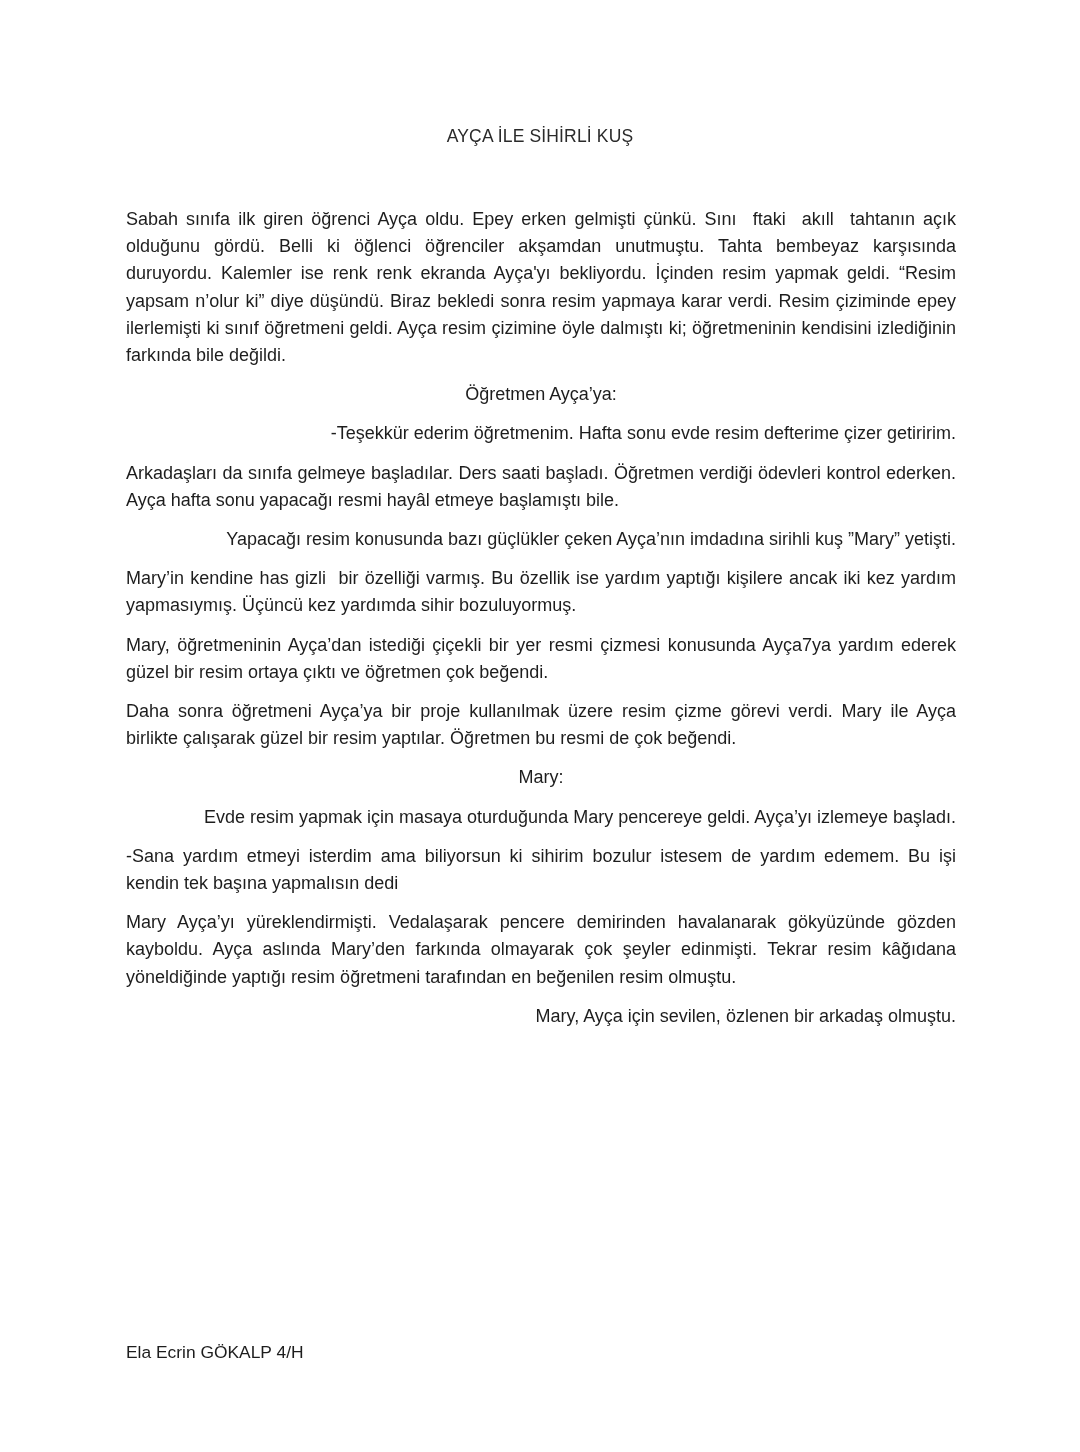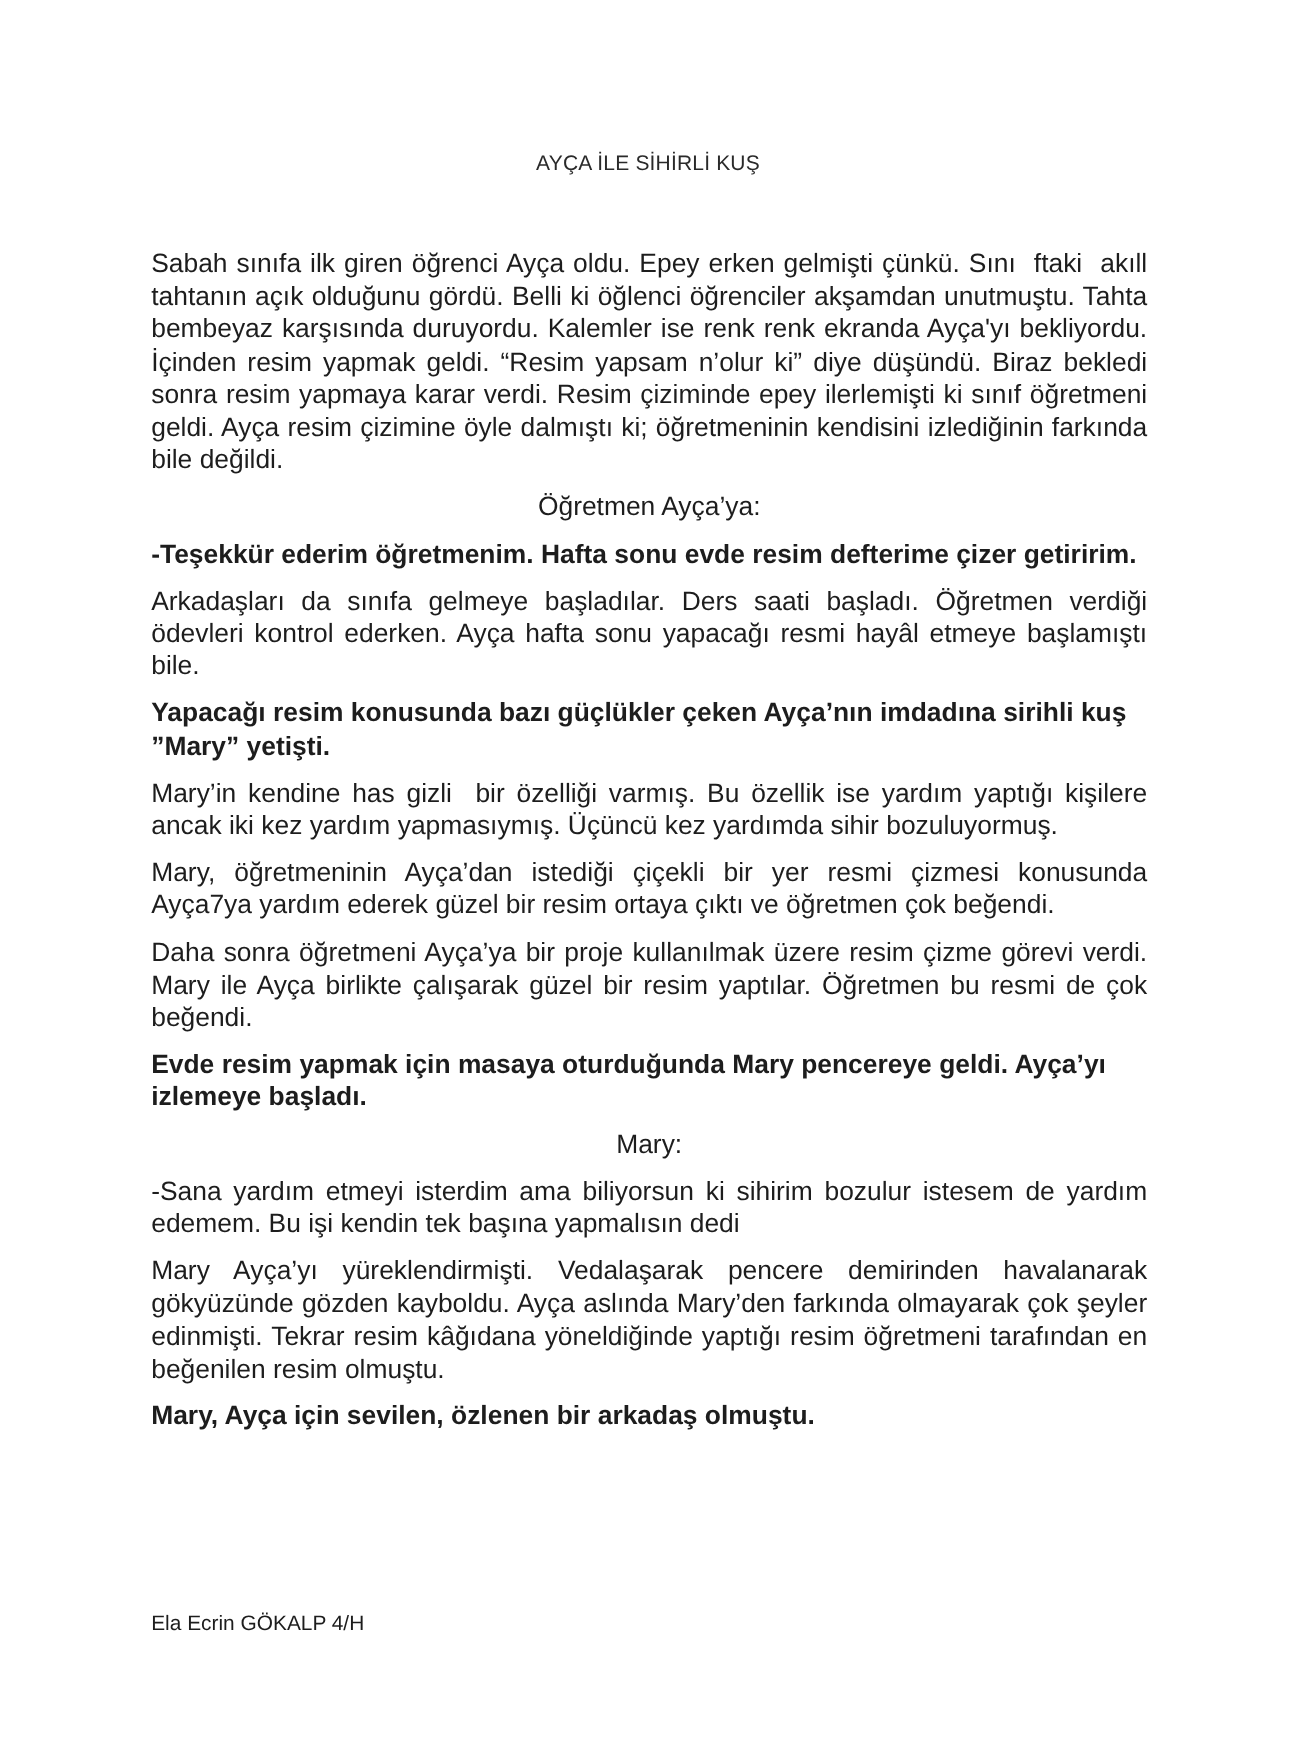--- a/index.html
+++ b/index.html
@@ -35,34 +35,33 @@
     margin: 0;
   }
   .body-column {
     position: absolute;
     top: 206px;
     left: 126px;
     width: 830px;
   }
   .para {
     margin: 0 0 12px 0;
-    font-size: 22px;
+    font-size: 18px;
     line-height: 27.2px;
     text-align: justify;
     text-justify: inter-word;
     color: #1d1d1d;
     white-space: pre-wrap;
     hyphens: none;
   }
   .para.speaker {
     text-align: center;
   }
   .para.last-line-nowrap {
-    text-align: left;
-    font-weight: bold;
+    text-align: right;
   }
   .signature {
     position: absolute;
     top: 1340px;
     left: 126px;
     font-size: 17.4px;
     line-height: 24px;
     color: #1d1d1d;
     margin: 0;
   }
@@ -76,22 +75,22 @@
 
   <div class="body-column">
     <p class="para">Sabah sınıfa ilk giren öğrenci Ayça oldu. Epey erken gelmişti çünkü. Sını  ftaki  akıll  tahtanın açık olduğunu gördü. Belli ki öğlenci öğrenciler akşamdan unutmuştu. Tahta bembeyaz karşısında duruyordu. Kalemler ise renk renk ekranda Ayça'yı bekliyordu. İçinden resim yapmak geldi. “Resim yapsam n’olur ki” diye düşündü. Biraz bekledi sonra resim yapmaya karar verdi. Resim çiziminde epey ilerlemişti ki sınıf öğretmeni geldi. Ayça resim çizimine öyle dalmıştı ki; öğretmeninin kendisini izlediğinin farkında bile değildi.</p>
     <p class="para speaker">Öğretmen Ayça’ya:</p>
     <p class="para last-line-nowrap">-Teşekkür ederim öğretmenim. Hafta sonu evde resim defterime çizer getiririm.</p>
     <p class="para">Arkadaşları da sınıfa gelmeye başladılar. Ders saati başladı. Öğretmen verdiği ödevleri kontrol ederken. Ayça hafta sonu yapacağı resmi hayâl etmeye başlamıştı bile.</p>
     <p class="para last-line-nowrap">Yapacağı resim konusunda bazı güçlükler çeken Ayça’nın imdadına sirihli kuş ”Mary” yetişti.</p>
     <p class="para">Mary’in kendine has gizli  bir özelliği varmış. Bu özellik ise yardım yaptığı kişilere ancak iki kez yardım yapmasıymış. Üçüncü kez yardımda sihir bozuluyormuş.</p>
     <p class="para">Mary, öğretmeninin Ayça’dan istediği çiçekli bir yer resmi çizmesi konusunda Ayça7ya yardım ederek güzel bir resim ortaya çıktı ve öğretmen çok beğendi.</p>
     <p class="para">Daha sonra öğretmeni Ayça’ya bir proje kullanılmak üzere resim çizme görevi verdi. Mary ile Ayça birlikte çalışarak güzel bir resim yaptılar. Öğretmen bu resmi de çok beğendi.</p>
+    <p class="para speaker">Mary:</p>
     <p class="para last-line-nowrap">Evde resim yapmak için masaya oturduğunda Mary pencereye geldi. Ayça’yı izlemeye başladı.</p>
-    <p class="para speaker">Mary:</p>
     <p class="para">-Sana yardım etmeyi isterdim ama biliyorsun ki sihirim bozulur istesem de yardım edemem. Bu işi kendin tek başına yapmalısın dedi</p>
     <p class="para">Mary Ayça’yı yüreklendirmişti. Vedalaşarak pencere demirinden havalanarak gökyüzünde gözden kayboldu. Ayça aslında Mary’den farkında olmayarak çok şeyler edinmişti. Tekrar resim kâğıdana yöneldiğinde yaptığı resim öğretmeni tarafından en beğenilen resim olmuştu.</p>
     <p class="para last-line-nowrap">Mary, Ayça için sevilen, özlenen bir arkadaş olmuştu.</p>
   </div>
 
   <p class="signature">Ela Ecrin GÖKALP 4/H</p>
 
 </div>
 
 </body></html>

